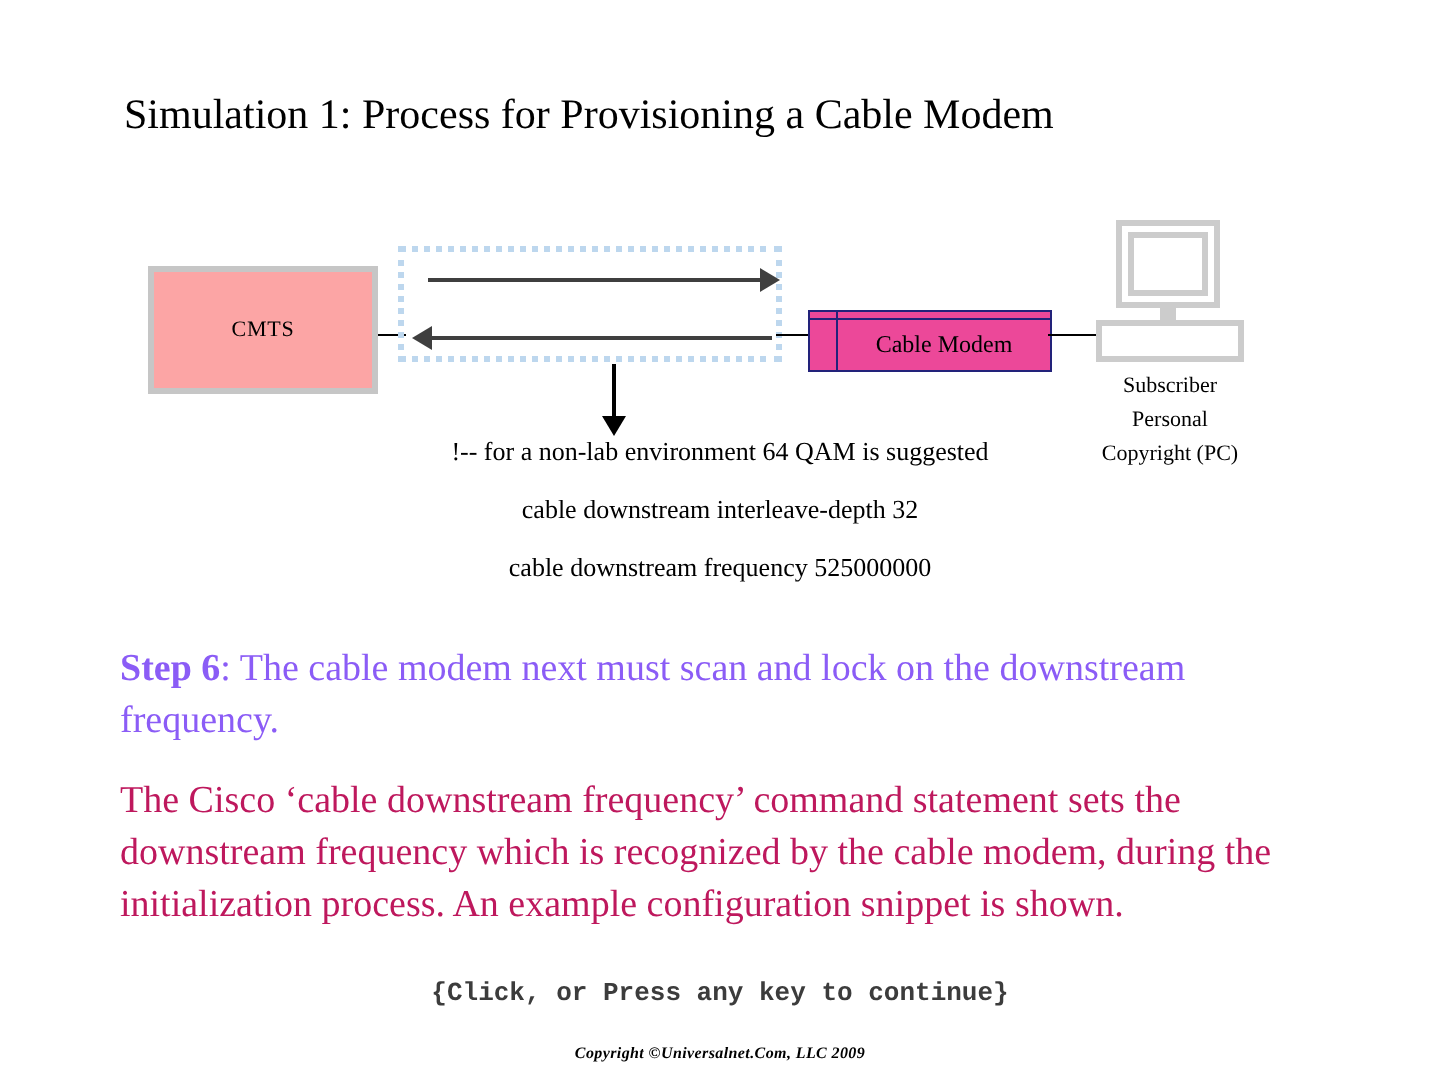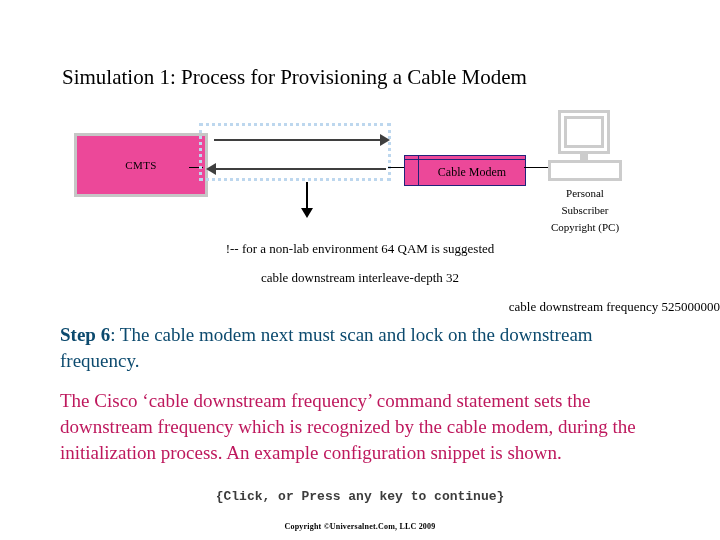--- a/index.html
+++ b/index.html
@@ -19,40 +19,39 @@
   
   #slide-title {
     position: absolute;
     left: 62px;
     top: 44px;
     width: 600px;
     font-size: 21px;
     line-height: 26px;
     color: #000;
     white-space: nowrap;
-    margin-top: 20px;
   }
 
   
   #diagram {
     position: absolute;
     left: 0;
     top: 0;
     width: 720px;
     height: 320px;
   }
 
   
   #cmts-box {
     position: absolute;
     left: 74px;
     top: 133px;
-    width: 134px;
+    width: 115px;
     height: 64px;
-    background: #ec4899;
+    background: #fca5a5;
     border: 3px solid #c6c6c6;
     box-sizing: border-box;
   }
   #cmts-label {
     position: absolute;
     left: 0;
     right: 0;
     top: 50%;
     transform: translateY(-50%);
     text-align: center;
@@ -229,34 +228,33 @@
     position: absolute;
     left: 0;
     top: 218px;
     width: 720px;
   }
   .config-line {
     text-align: center;
     font-size: 13px;
     line-height: 16px;
     color: #000;
-    margin-top: 23px;
   }
   .config-line.indent-1 { margin-top: 13px; }
-  .config-line.indent-2 { margin-top: 13px; text-align: right; }
+  .config-line.indent-2 { margin-top: 13px; }
 
   
   #step-para {
     position: absolute;
     left: 60px;
     top: 322px;
     width: 590px;
     font-size: 19px;
     line-height: 26px;
-    color: #0c4a6e;
+    color: #8b5cf6;
   }
   #step-label { font-weight: bold; }
 
   #body-para {
     position: absolute;
     left: 60px;
     top: 388px;
     width: 615px;
     font-size: 19px;
     line-height: 26px;
@@ -276,20 +274,21 @@
   }
 
   #copyright {
     position: absolute;
     left: 0;
     top: 522px;
     width: 720px;
     text-align: center;
     font-size: 8px;
     font-weight: bold;
+    font-style: italic;
     letter-spacing: 0.2px;
     color: #000000;
   }
 </style>
 </head>
 <body>
 
 <div id="slide-title">Simulation 1: Process for Provisioning a Cable Modem</div>
 
 <div id="diagram">
@@ -323,22 +322,22 @@
   <div class="conn-line" id="cm-to-pc"></div>
 
   <div id="pc-icon">
     <div id="pc-monitor-outer"></div>
     <div id="pc-monitor-inner"></div>
     <div id="pc-neck"></div>
     <div id="pc-base"></div>
   </div>
 
   <div id="pc-caption">
+    <div>Subscriber</div>
     <div>Personal</div>
-    <div>Subscriber</div>
     <div>Copyright (PC)</div>
   </div>
 </div>
 
 <div id="config-block">
   <div class="config-line">!-- for a non-lab environment 64 QAM is suggested</div>
   <div class="config-line indent-1">cable downstream interleave-depth 32</div>
   <div class="config-line indent-2">cable downstream frequency 525000000</div>
 </div>
 

